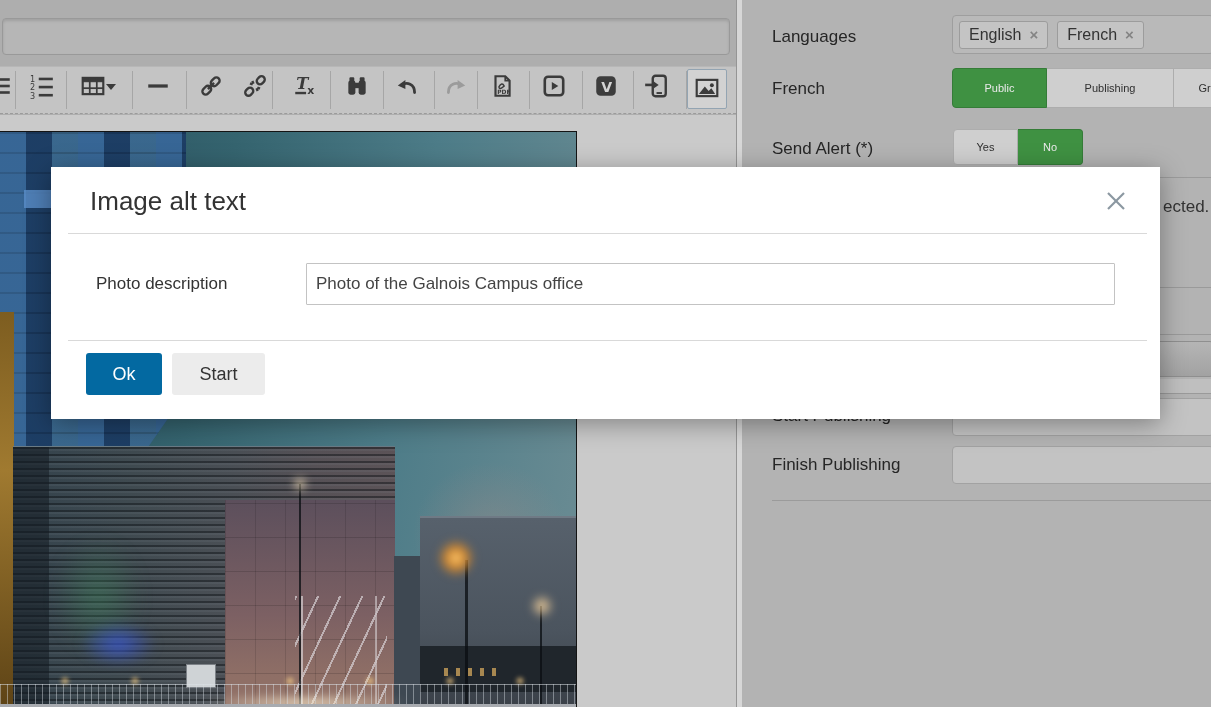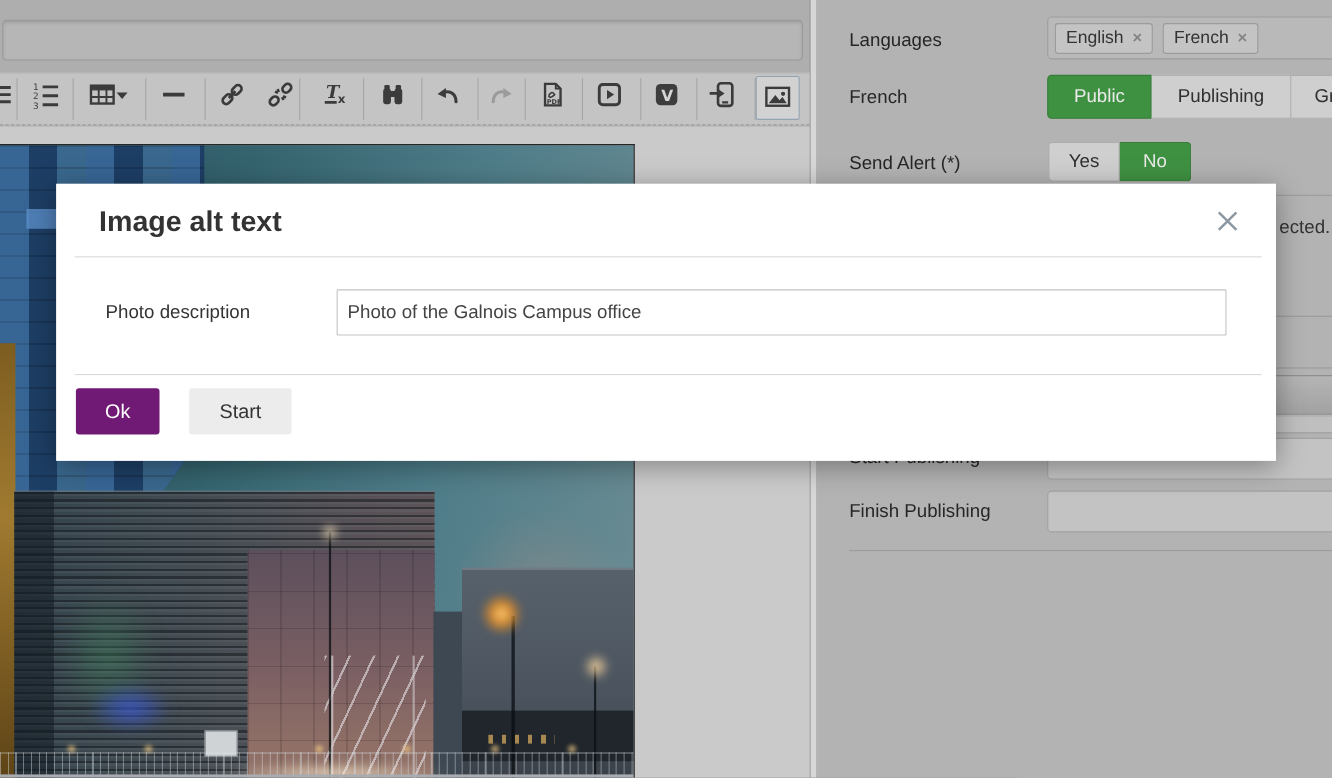--- a/index.html
+++ b/index.html
@@ -69,42 +69,42 @@
   .gap-strip{position:absolute;left:737px;top:0;width:5px;height:707px;background:#d7d7d7;}
   
   .sidebar{position:absolute;left:742px;top:0;width:469px;height:707px;background:#b3b3b3;}
   .sb-label{position:absolute;font-size:17px;color:#262626;}
   .tagbox{position:absolute;left:210px;top:15px;width:262px;height:39px;background:#b9b9b9;border:1px solid #9e9e9e;border-radius:4px;box-sizing:border-box;display:flex;align-items:center;padding:0 6px;gap:9px;}
   .chip{display:inline-flex;align-items:center;gap:8px;height:26px;padding:0 9px;background:#c4c4c4;border:1px solid #9c9c9c;border-radius:3px;font-size:16px;color:#333;}
   .chip .x{color:#848484;font-weight:bold;font-size:15px;cursor:pointer;}
   .btn-group{position:absolute;display:flex;}
   .bg-access{left:210px;top:68px;height:40px;}
   .bg-alert{left:211px;top:129px;height:36px;}
-  .gbtn{display:flex;align-items:center;justify-content:center;font-size:17px;color:#2f2f2f;background:#cfcfcf;border:1px solid #adadad;border-left:none;box-sizing:border-box;}
+  .gbtn{display:flex;align-items:center;justify-content:center;font-size:11px;color:#2f2f2f;background:#cfcfcf;border:1px solid #adadad;border-left:none;box-sizing:border-box;}
   .gbtn:first-child{border-left:1px solid #adadad;border-radius:4px 0 0 4px;}
   .gbtn.last{border-radius:0 4px 4px 0;}
   .gbtn.sel{background:#3f9142;border-color:#357c38;color:#eaeaea;}
   .sb-divider{position:absolute;height:1px;background:#9b9b9b;}
   .fragment{position:absolute;left:421px;top:197px;font-size:17px;color:#333;}
   .band{position:absolute;left:210px;width:262px;box-sizing:border-box;}
   .band-a{top:230px;height:58px;border-bottom:1px solid #9a9a9a;}
   .band-b{top:288px;height:47px;border-bottom:1px solid #9a9a9a;}
   .band-c{top:341px;height:36px;background:linear-gradient(#b5b5b5,#a2a2a2);border:1px solid #8f8f8f;border-radius:4px;}
   .band-d{top:379px;height:15px;background:#bfbfbf;border-bottom:1px solid #9a9a9a;}
   .sb-input{position:absolute;left:210px;width:262px;height:38px;background:#c3c3c3;border:1px solid #a2a2a2;border-radius:4px;box-sizing:border-box;font-size:16px;color:#333;padding:0 8px;outline:none;}
   
   .modal{position:absolute;left:51px;top:167px;width:1109px;height:252px;background:#fff;box-shadow:0 5px 24px rgba(0,0,0,.35);z-index:50;}
-  .modal-title{position:absolute;left:39px;top:19px;font-size:26px;font-weight:bold;color:#333;}
+  .modal-title{position:absolute;left:39px;top:19px;font-size:26px;font-weight:normal;color:#333;}
   .modal-close{position:absolute;left:1050px;top:20px;width:30px;height:30px;background:none;border:none;cursor:pointer;padding:0;}
   .m-hr{position:absolute;left:17px;width:1079px;height:1px;background:#d9d9d9;}
   .m-hr1{top:66px;} .m-hr2{top:173px;}
   .m-label{position:absolute;left:45px;top:107px;font-size:17px;color:#333;}
   .m-input{position:absolute;left:255px;top:96px;width:809px;height:42px;border:1px solid #c3c3c3;border-radius:1px;box-sizing:border-box;font-size:17px;color:#444;padding:0 9px;outline:none;background:#fff;}
   .btn{position:absolute;top:186px;height:42px;border:none;border-radius:3px;font-size:18px;cursor:pointer;font-family:inherit;}
-  .btn-ok{left:18px;width:76px;background:#701a75;color:#fff;}
+  .btn-ok{left:35px;width:76px;background:#0369a1;color:#fff;}
   .btn-cancel{left:121px;width:93px;background:#ececec;color:#333;}
 </style>
 </head>
 <body>
 
 <div id="stage">
 
   <div class="editor-panel">
     <input class="title-input" type="text" value="" style="">
 

